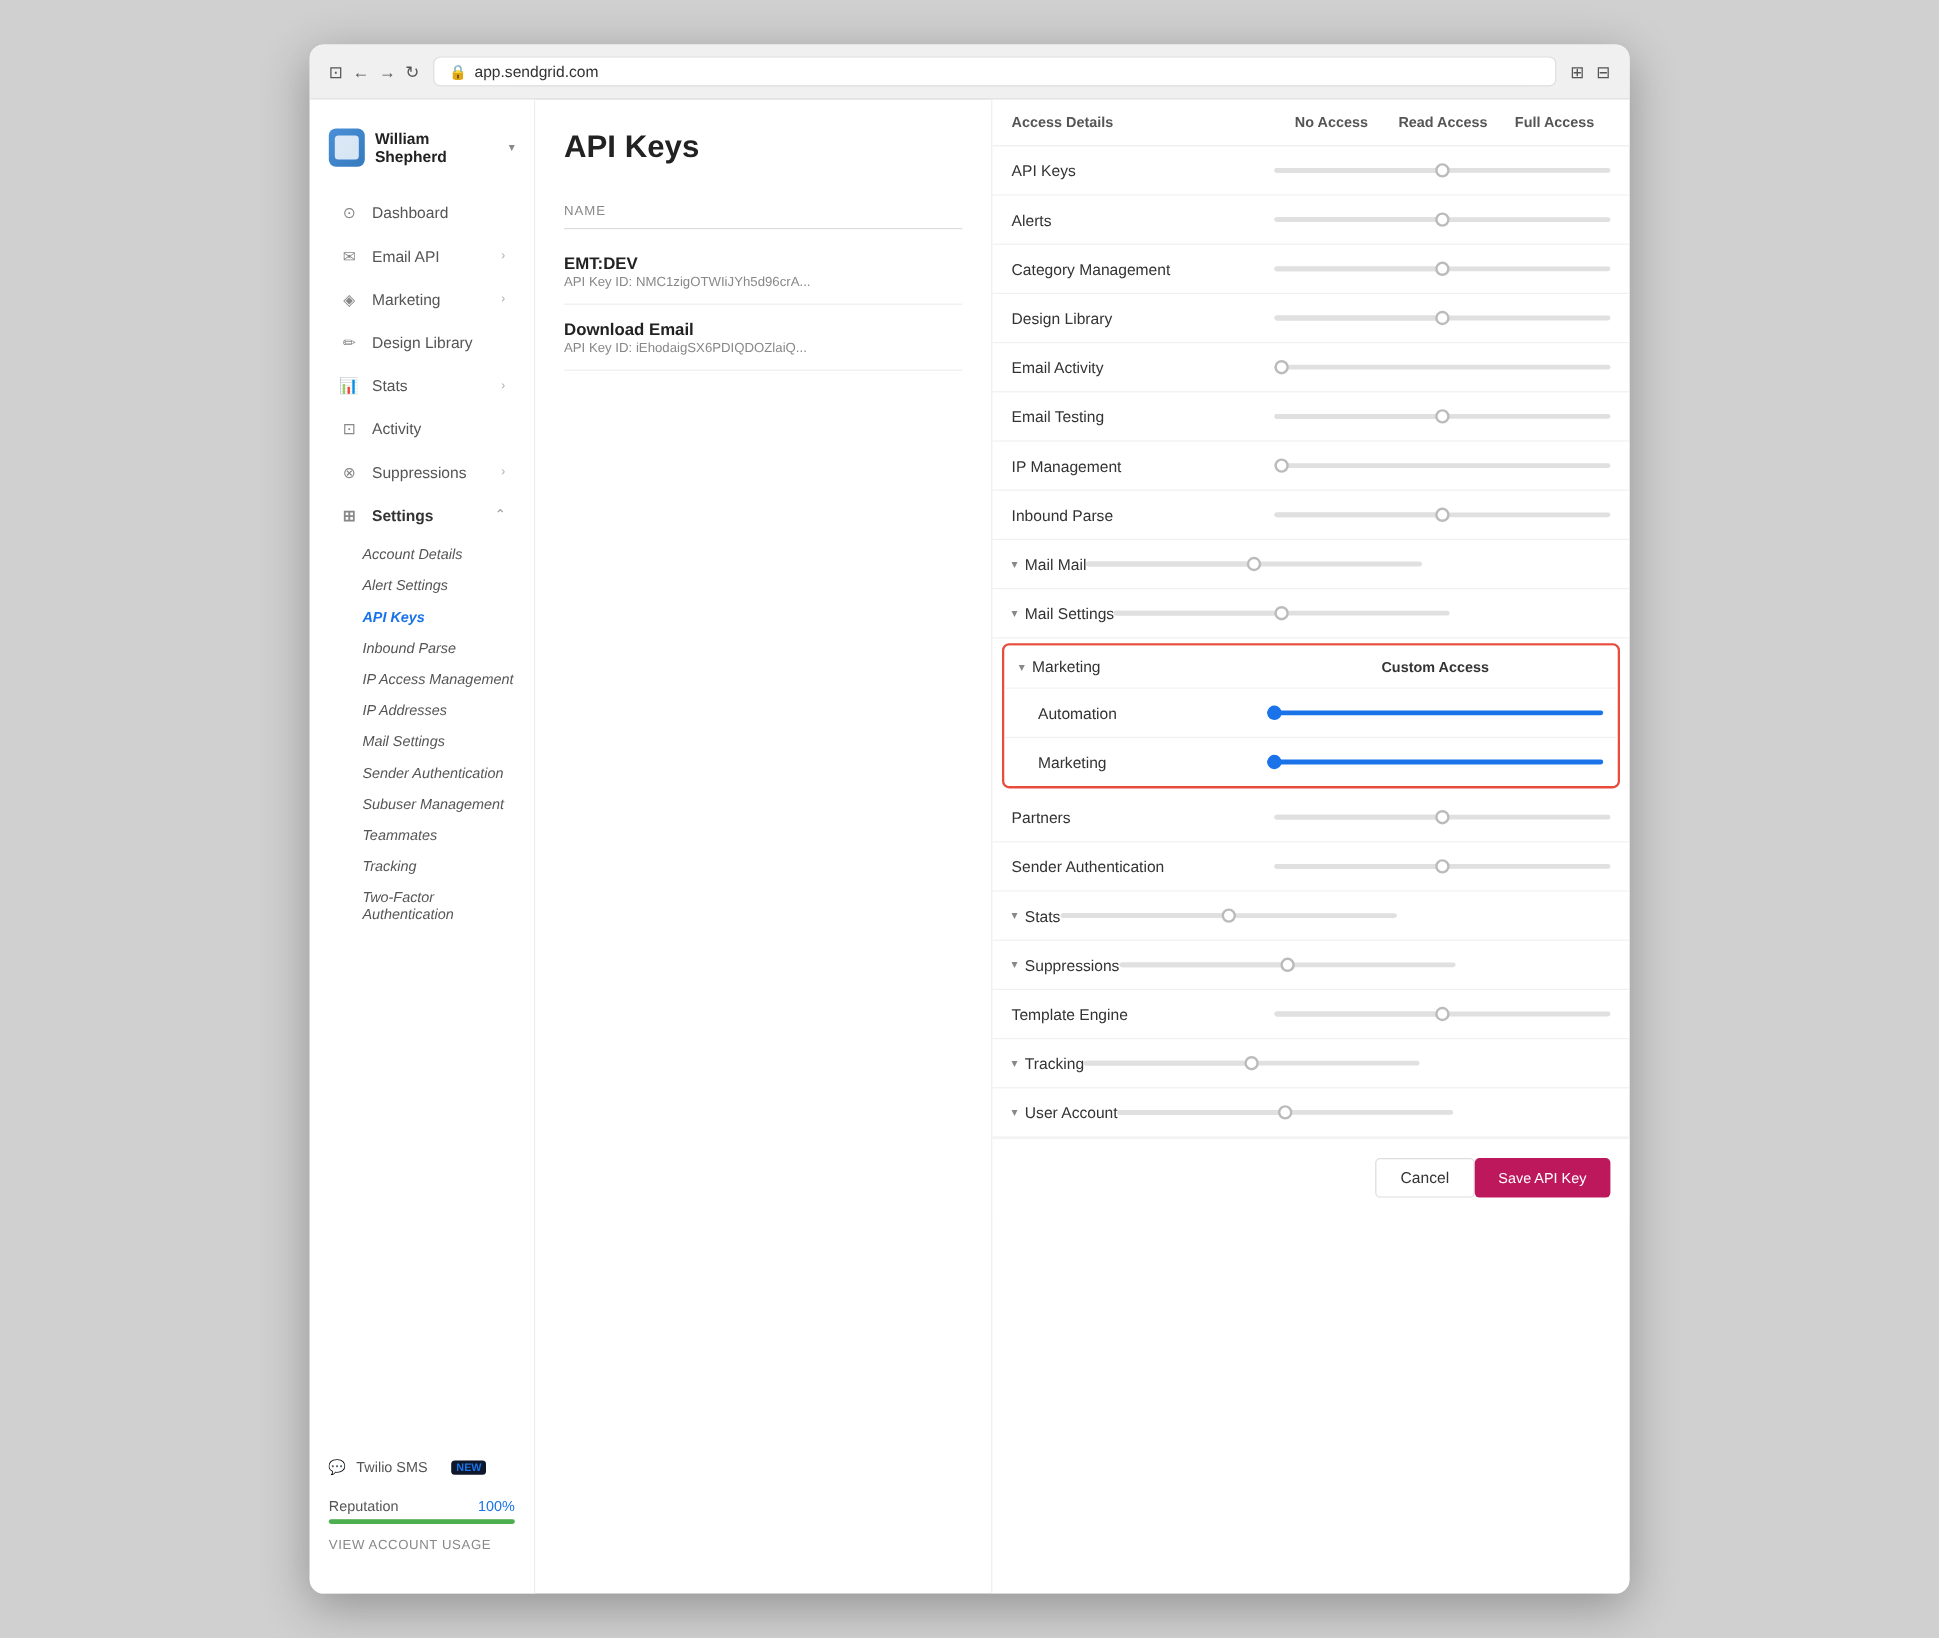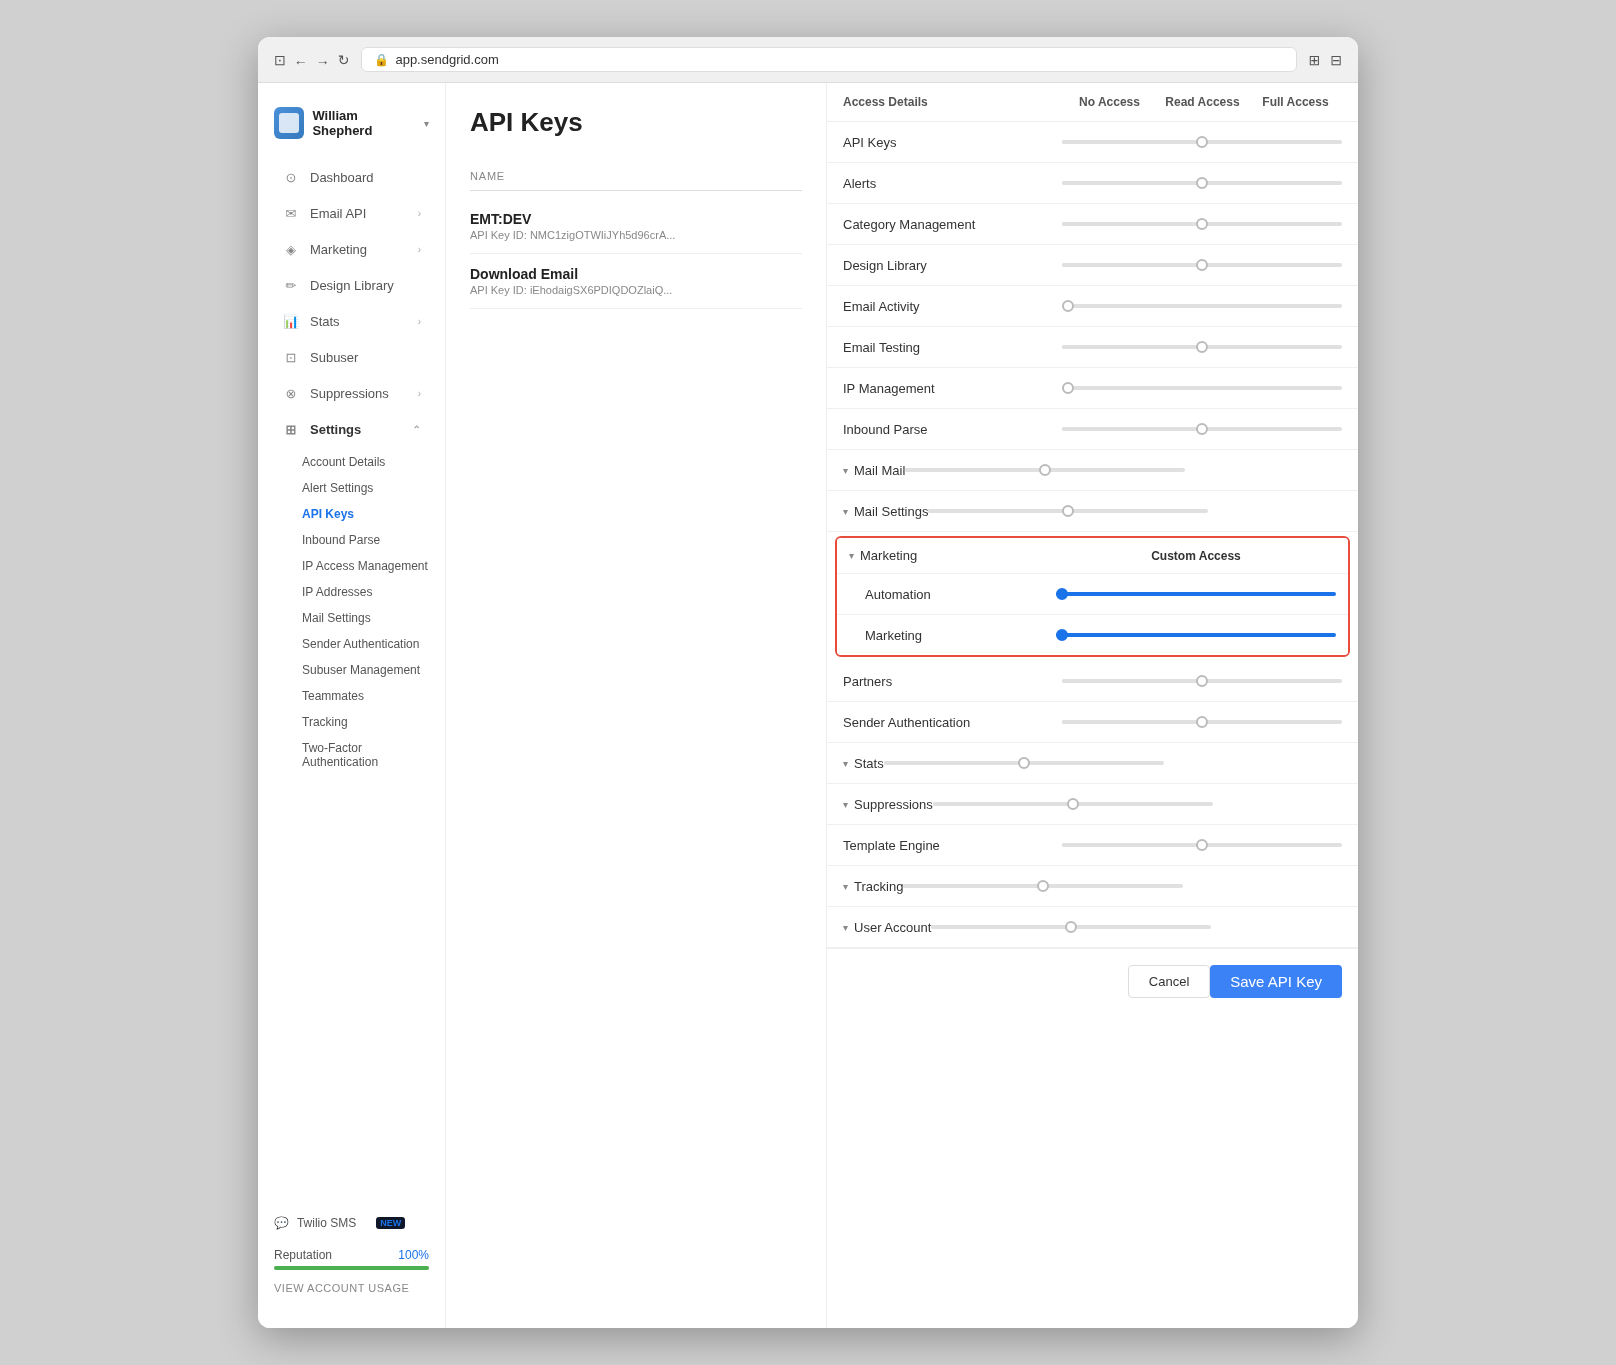--- a/index.html
+++ b/index.html
@@ -157,20 +157,21 @@
 
     .sidebar-sub-items {
       padding: 2px 0;
     }
 
     .sidebar-sub-item {
       padding: 6px 16px 6px 44px;
       font-size: 12px;
       color: #555;
       cursor: pointer;
+      font-style: italic;
     }
 
     .sidebar-sub-item.active {
       color: #1a73e8;
       font-weight: 600;
     }
 
     .sidebar-bottom {
       margin-top: auto;
       padding: 16px;
@@ -461,25 +462,25 @@
       border: 1px solid #ddd;
       background: #fff;
       border-radius: 4px;
       font-size: 13px;
       cursor: pointer;
       color: #333;
     }
 
     .btn-save {
       padding: 8px 20px;
-      background: #3b82f6;
+      background: #be185d;
       color: #fff;
       border: none;
       border-radius: 4px;
-      font-size: 15px;
+      font-size: 12px;
       cursor: pointer;
     }
   </style>
 </head>
 <body>
 
 <div class="browser-window">
 
   <div class="browser-toolbar">
     <div class="browser-nav">
@@ -532,21 +533,21 @@
       </div>
 
       <div class="sidebar-nav-item">
         <span class="nav-icon">📊</span>
         <span>Stats</span>
         <span class="nav-chevron">›</span>
       </div>
 
       <div class="sidebar-nav-item">
         <span class="nav-icon">⊡</span>
-        <span>Subuser</span>
+        <span>Activity</span>
       </div>
 
       <div class="sidebar-nav-item">
         <span class="nav-icon">⊗</span>
         <span>Suppressions</span>
         <span class="nav-chevron">›</span>
       </div>
 
       <div class="sidebar-nav-item active-section">
         <span class="nav-icon">⊞</span>

